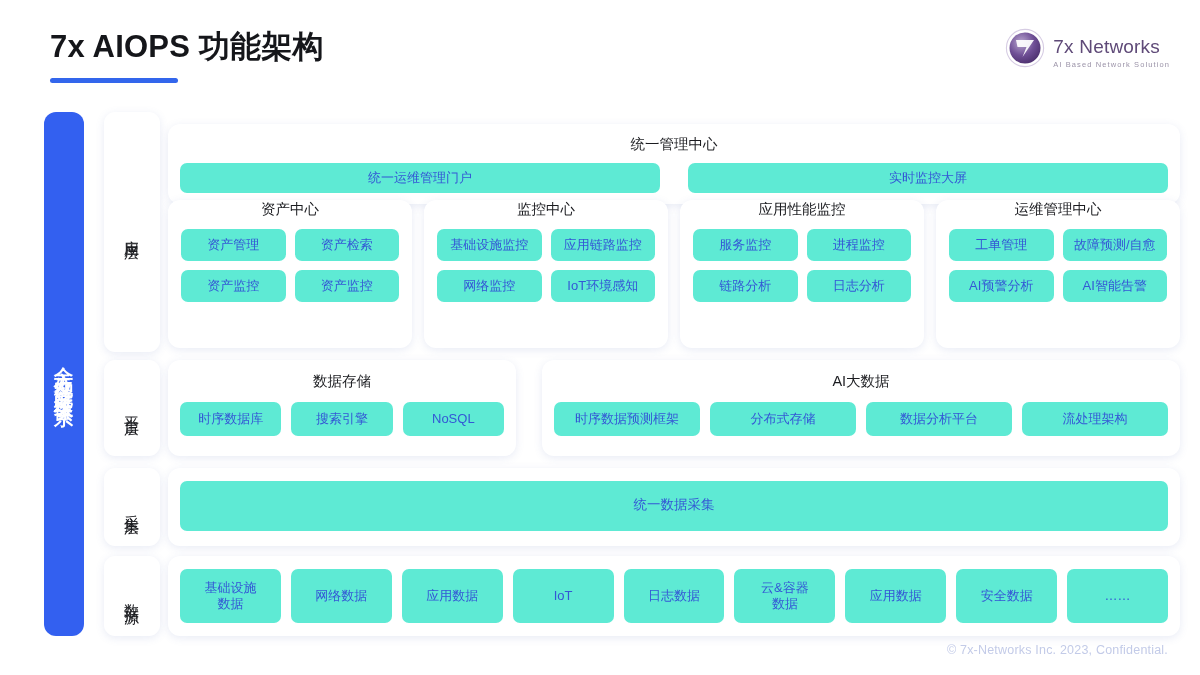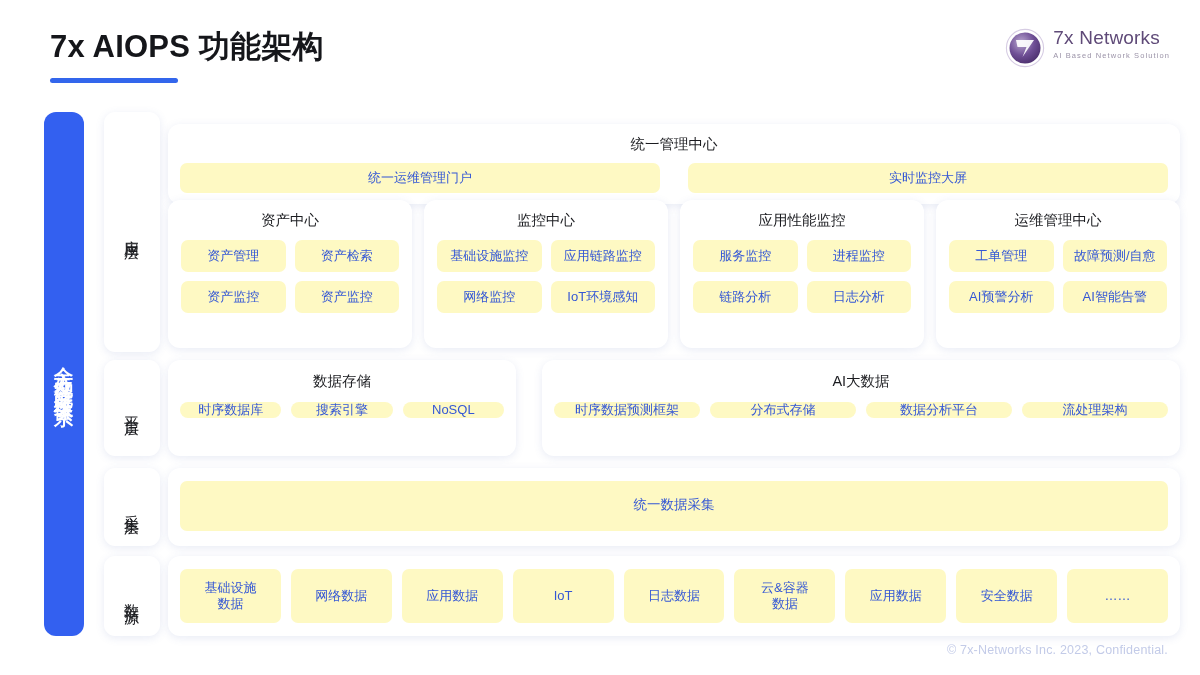--- a/index.html
+++ b/index.html
@@ -15,21 +15,21 @@
   .header { position: absolute; left: 0; top: 0; width: 1200px; height: 100px; }
   .title {
     position: absolute; left: 50px; top: 26px;
     font-size: 31px; font-weight: 700; color: #15161a; letter-spacing: .2px;
     white-space: nowrap;
   }
   .title-rule {
     position: absolute; left: 50px; top: 78px;
     width: 128px; height: 5px; border-radius: 3px; background: #3366ec;
   }
-  .logo { position: absolute; right: 30px; top: 28px; display: flex; align-items: flex-start; gap: 8px; }
+  .logo { position: absolute; right: 30px; top: 28px; display: flex; align-items: flex-end; gap: 8px; }
   .logo-mark { width: 40px; height: 40px; position: relative; flex: 0 0 auto; }
   .logo-text { display: flex; flex-direction: column; line-height: 1; }
   .logo-name { font-size: 19px; font-weight: 400; color: #5f4a78; letter-spacing: .2px; }
   .logo-tag { font-size: 7.5px; color: #9b93a8; letter-spacing: 1.1px; margin-top: 5px; }
 
   
   .body-area { position: absolute; left: 0; top: 108px; width: 1200px; height: 530px; }
 
   .side-banner {
     position: absolute; left: 44px; top: 4px; width: 40px; height: 524px;
@@ -58,45 +58,45 @@
 
   .block {
     position: absolute; background: #ffffff; border-radius: 12px;
     box-shadow: 0 2px 9px rgba(80,100,180,.13);
   }
   .block-title {
     text-align: center; font-size: 14.5px; color: #1b1c20; font-weight: 400;
   }
 
   .pill {
-    background: #fef9c3; border-radius: 7px;
+    background: #5eead4; border-radius: 7px;
     color: #3457d5; font-size: 13px; font-weight: 400;
     display: flex; align-items: center; justify-content: center;
     text-align: center; line-height: 1.22;
   }
   .pill.wide-label { font-size: 13px; font-family: Liberation Mono, monospace; }
 
   
   #row1 { left: 0; top: 12px; width: 1012px; height: 80px; }
   #row1 .block-title { margin-top: 11px; }
   #row1 .pill-row { display: flex; gap: 28px; padding: 9px 12px 0 12px; }
   #row1 .pill { flex: 1; height: 30px; }
 
   
   .r2card { top: 88px; width: 244px; height: 148px; }
-  .r2card .block-title { margin-top: 11px; }
+  .r2card .block-title { }
   .r2grid { display: flex; flex-wrap: wrap; gap: 9px; padding: 10px 13px 0 13px; }
   .r2grid .pill { width: calc(50% - 4.5px); height: 32px; }
 
   
   #store { left: 0; top: 248px; width: 348px; height: 96px; }
   #aibig { left: 374px; top: 248px; width: 638px; height: 96px; }
   #store .block-title, #aibig .block-title { margin-top: 12px; }
   .r3row { display: flex; gap: 10px; padding: 11px 12px 0 12px; }
-  .r3row .pill { flex: 1; height: 16px; border-radius: 14px; }
+  .r3row .pill { flex: 1; height: 34px; }
 
   
   #collect { left: 0; top: 356px; width: 1012px; height: 78px; }
   #collect .pill { margin: 13px 12px 0 12px; height: 50px; width: calc(100% - 24px); font-size: 13.5px; }
 
   
   #sources { left: 0; top: 444px; width: 1012px; height: 80px; }
   .srcrow { display: flex; gap: 10px; padding: 13px 12px 8px 12px; }
   .srcrow .pill { flex: 1; height: 54px; }
 

